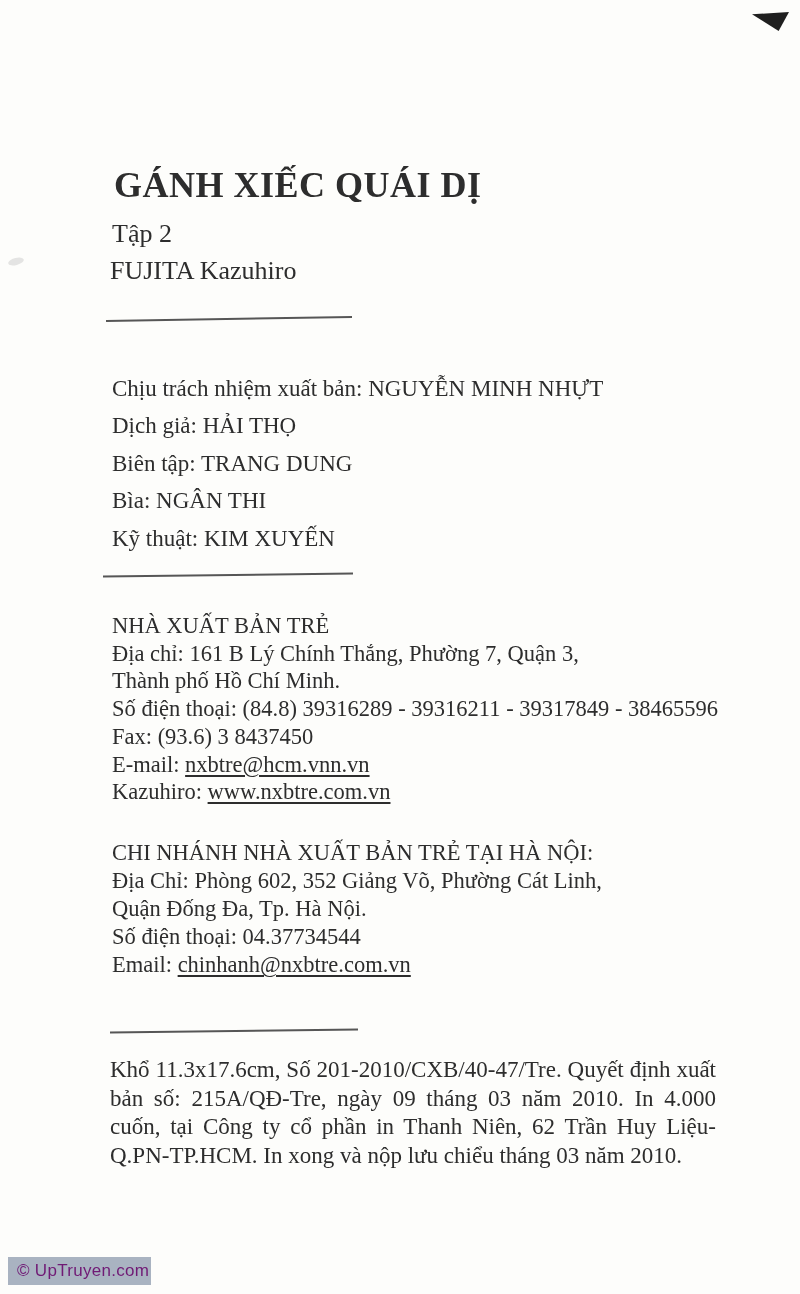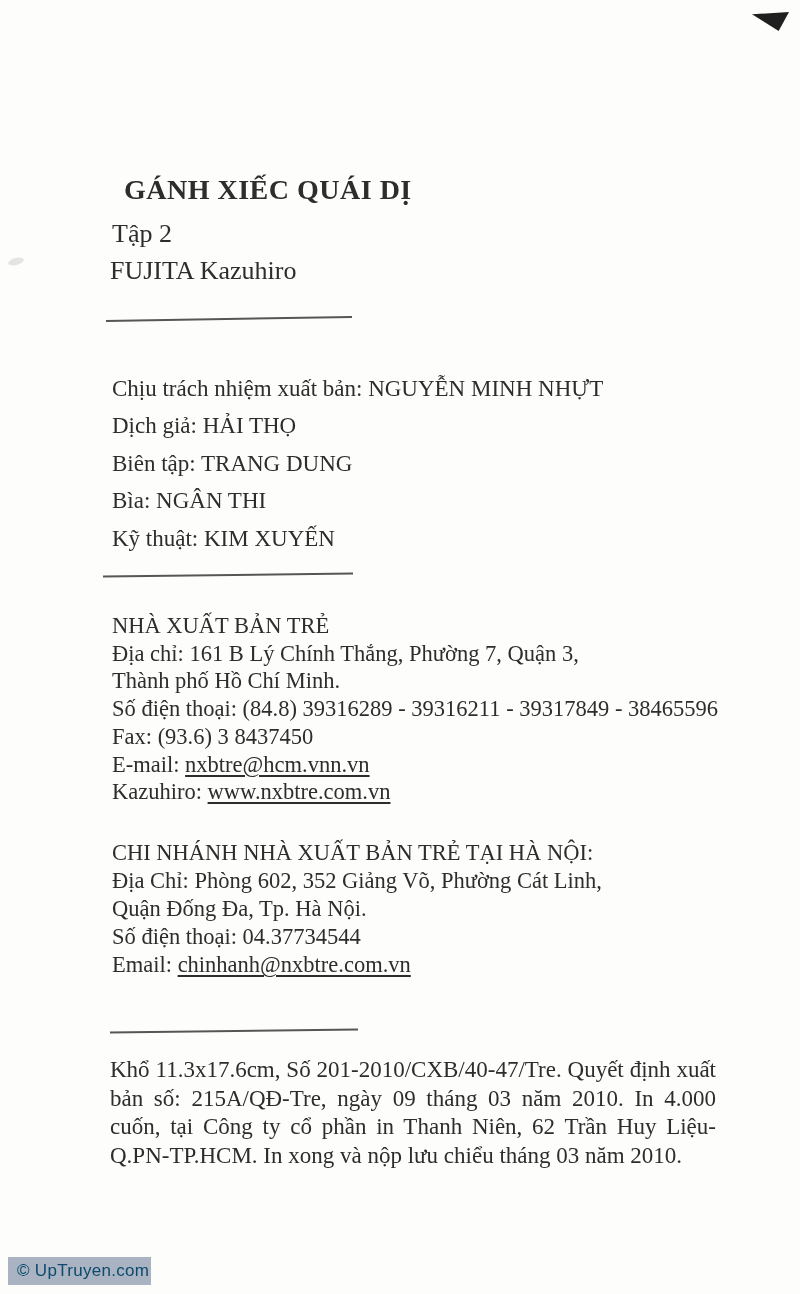--- a/index.html
+++ b/index.html
@@ -8,24 +8,24 @@
     width: 800px;
     height: 1294px;
     background: #fdfdfb;
     font-family: "Liberation Serif", serif;
     color: #2d2d2d;
     overflow: hidden;
   }
   .book-title {
     position: absolute;
     left: 108px; top: 158px;
-    font-size: 28px;
+    font-size: 36px;
     font-weight: bold;
     letter-spacing: 0.5px;
-    margin: 16px;
+    margin: 6px;
   }
   .volume {
     position: absolute;
     left: 112px; top: 219px;
     font-size: 26px;
   }
   .author {
     position: absolute;
     left: 110px; top: 256px;
     font-size: 26px;
@@ -71,21 +71,21 @@
   .u {
     text-decoration: underline;
     text-underline-offset: 3px;
     text-align: center;
   }
   .watermark {
     position: absolute;
     left: 8px; top: 1257px;
     width: 143px; height: 28px;
     background: #a9b3c1;
-    color: #0c4a6e;
+    color: #701a75;
     font-family: "Liberation Sans", sans-serif;
     font-size: 17px;
     line-height: 28px;
     padding-left: 9px;
     box-sizing: border-box;
     letter-spacing: 0.3px;
   }
   .corner-mark {
     position: absolute;
     left: 752px; top: 12px;

